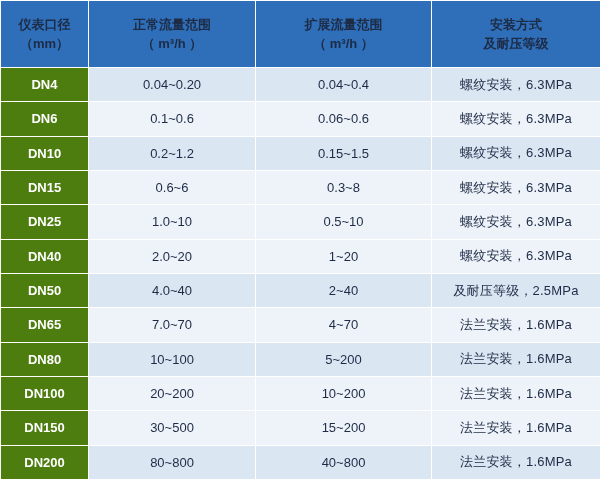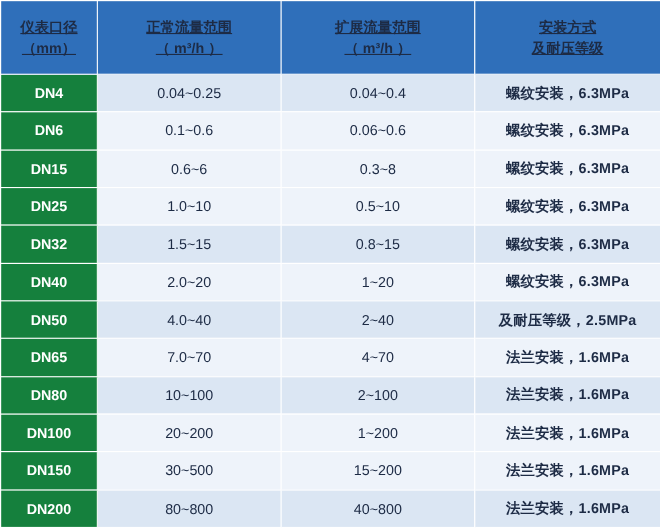--- a/index.html
+++ b/index.html
@@ -33,43 +33,41 @@
     color: #1d2b45;
     padding: 0;
   }
   thead th {
     background: #2f6fba;
     color: #ffffff;
     font-weight: bold;
     font-size: 14px;
     line-height: 1.5;
     height: 66px;
-    text-decoration: underline;
   }
   thead th .line {
     display: block;
   }
   tbody td {
     height: 27px;
   }
   tbody td.dn {
-    background: #15803d;
+    background: #4d7c0f;
     color: #ffffff;
     font-weight: bold;
     font-size: 13px;
   }
   tbody tr.odd td.val {
     background: #dbe6f3;
   }
   tbody tr.even td.val {
     background: #eef3fa;
   }
   tbody td.install {
     letter-spacing: 0.2px;
-    font-weight: bold;
   }
 </style>
 </head>
 <body>
 
 <table class="spec-table">
   <colgroup>
     <col class="c0">
       <col class="c1">
       <col class="c2">
@@ -91,46 +89,46 @@
       </th>
       <th>
         <span class="line">安装方式</span>
         <span class="line">及耐压等级</span>
       </th>
     </tr>
   </thead>
   <tbody id="tbody">
       <tr class="odd">
         <td class="dn">DN4</td>
-        <td class="val">0.04~0.25</td>
+        <td class="val">0.04~0.20</td>
         <td class="val">0.04~0.4</td>
         <td class="val install">螺纹安装，6.3MPa</td>
       </tr>
       <tr class="even">
         <td class="dn">DN6</td>
         <td class="val">0.1~0.6</td>
         <td class="val">0.06~0.6</td>
+        <td class="val install">螺纹安装，6.3MPa</td>
+      </tr>
+      <tr class="odd">
+        <td class="dn">DN10</td>
+        <td class="val">0.2~1.2</td>
+        <td class="val">0.15~1.5</td>
         <td class="val install">螺纹安装，6.3MPa</td>
       </tr>
       <tr class="even">
         <td class="dn">DN15</td>
         <td class="val">0.6~6</td>
         <td class="val">0.3~8</td>
         <td class="val install">螺纹安装，6.3MPa</td>
       </tr>
       <tr class="even">
         <td class="dn">DN25</td>
         <td class="val">1.0~10</td>
         <td class="val">0.5~10</td>
-        <td class="val install">螺纹安装，6.3MPa</td>
-      </tr>
-      <tr class="odd">
-        <td class="dn">DN32</td>
-        <td class="val">1.5~15</td>
-        <td class="val">0.8~15</td>
         <td class="val install">螺纹安装，6.3MPa</td>
       </tr>
       <tr class="even">
         <td class="dn">DN40</td>
         <td class="val">2.0~20</td>
         <td class="val">1~20</td>
         <td class="val install">螺纹安装，6.3MPa</td>
       </tr>
       <tr class="odd">
         <td class="dn">DN50</td>
@@ -140,27 +138,27 @@
       </tr>
       <tr class="even">
         <td class="dn">DN65</td>
         <td class="val">7.0~70</td>
         <td class="val">4~70</td>
         <td class="val install">法兰安装，1.6MPa</td>
       </tr>
       <tr class="odd">
         <td class="dn">DN80</td>
         <td class="val">10~100</td>
-        <td class="val">2~100</td>
+        <td class="val">5~200</td>
         <td class="val install">法兰安装，1.6MPa</td>
       </tr>
       <tr class="even">
         <td class="dn">DN100</td>
         <td class="val">20~200</td>
-        <td class="val">1~200</td>
+        <td class="val">10~200</td>
         <td class="val install">法兰安装，1.6MPa</td>
       </tr>
       <tr class="even">
         <td class="dn">DN150</td>
         <td class="val">30~500</td>
         <td class="val">15~200</td>
         <td class="val install">法兰安装，1.6MPa</td>
       </tr>
       <tr class="odd">
         <td class="dn">DN200</td>

